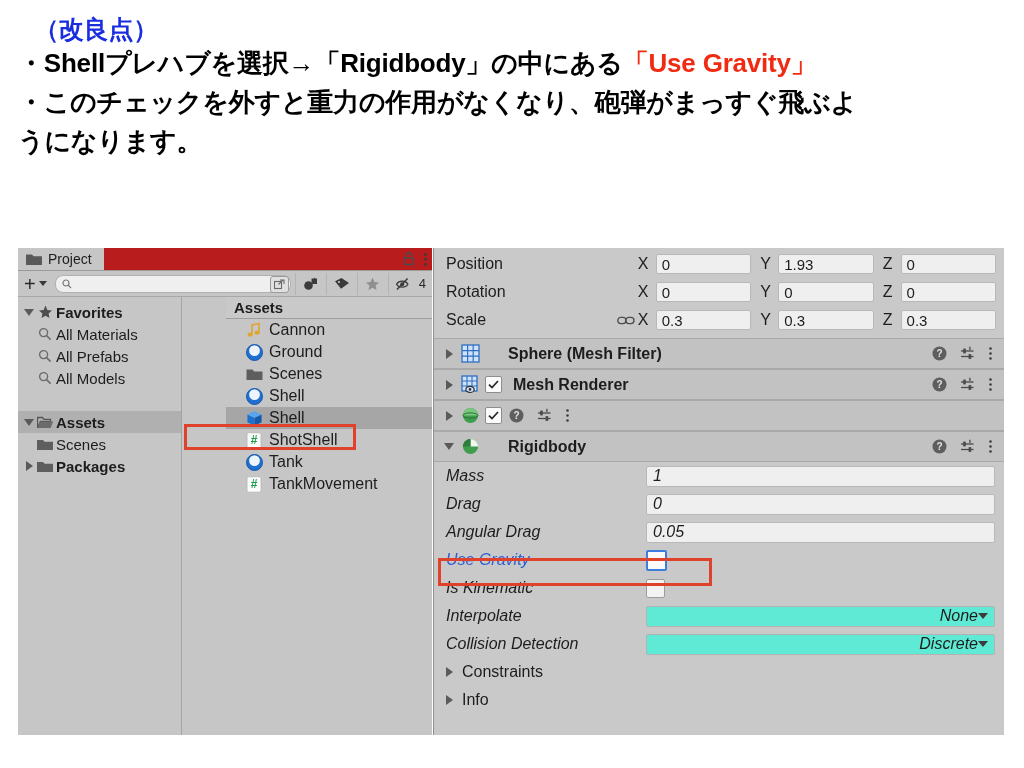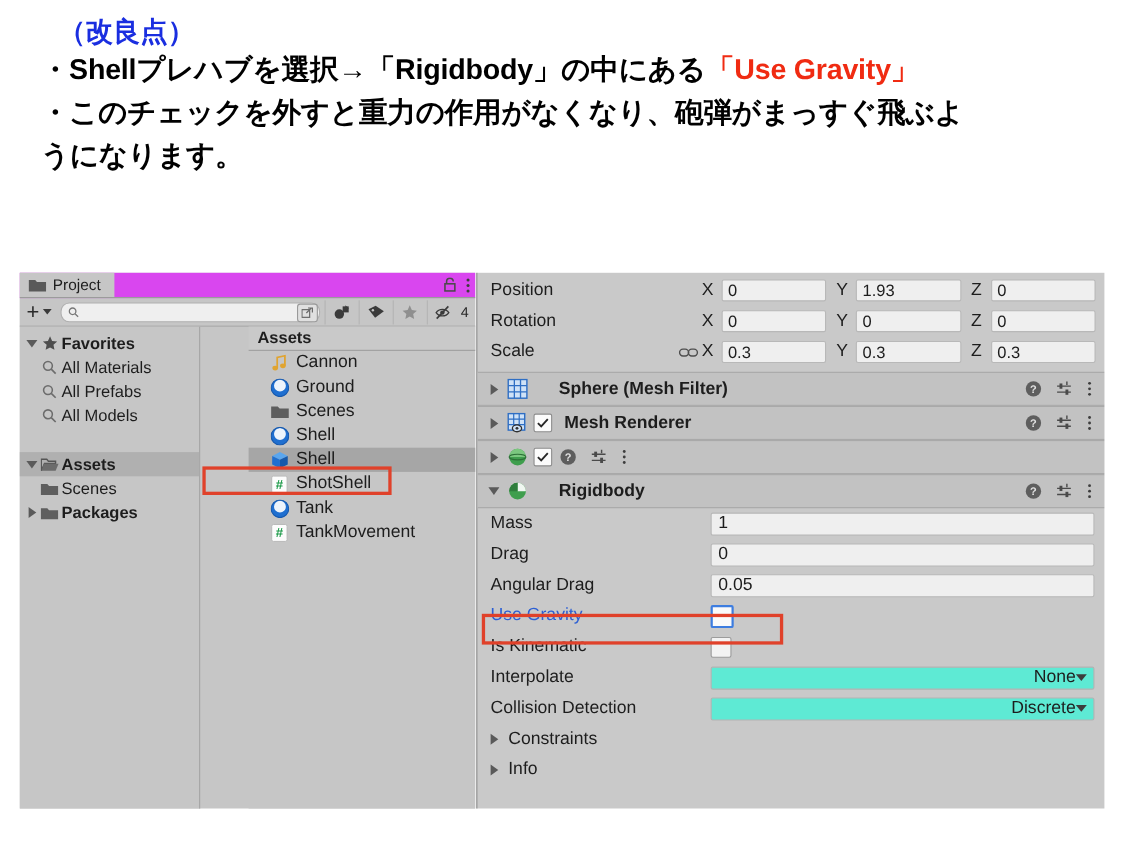--- a/index.html
+++ b/index.html
@@ -20,21 +20,20 @@
     position: absolute;
     left: 0; top: 0;
     width: 1024px;
     padding: 14px 18px 0 18px;
     box-sizing: border-box;
   }
   .doc-line {
     font-weight: bold;
     color: #000000;
     letter-spacing: -0.2px;
-    margin-left: 19px;
   }
   .doc-heading {
     font-size: 25px;
     color: #1a2ee0;
     line-height: 30px;
     padding-left: 16px;
   }
   .doc-body {
     font-size: 26px;
     line-height: 39px;
@@ -55,21 +54,21 @@
     position: absolute;
     left: 0; top: 0;
     width: 414px;
     height: 487px;
     background: #c6c6c6;
     box-sizing: border-box;
   }
   .tabbar {
     position: relative;
     height: 22px;
-    background: #d946ef;
+    background: #b91c1c;
     border-bottom: 1px solid #9b9b9b;
   }
   .tab-active {
     position: absolute;
     left: 0; top: 0;
     height: 22px;
     background: #c6c6c6;
     display: flex;
     align-items: center;
     padding: 0 12px 0 8px;
@@ -312,20 +311,21 @@
   .comp-name.nochk { margin-left: 26px; }
   .comp-actions { display: flex; align-items: center; gap: 13px; padding-right: 3px; }
 
   .prop-row {
     height: 28px;
     display: flex;
     align-items: center;
     padding: 0 9px 0 12px;
     box-sizing: border-box;
     position: relative;
+    font-style: italic;
   }
   .prop-label {
     width: 200px;
     font-size: 16px;
     color: #1d1d1d;
     flex: 0 0 200px;
   }
   .prop-label.blue { color: #2c5fd4; }
   .prop-field {
     flex: 1;

